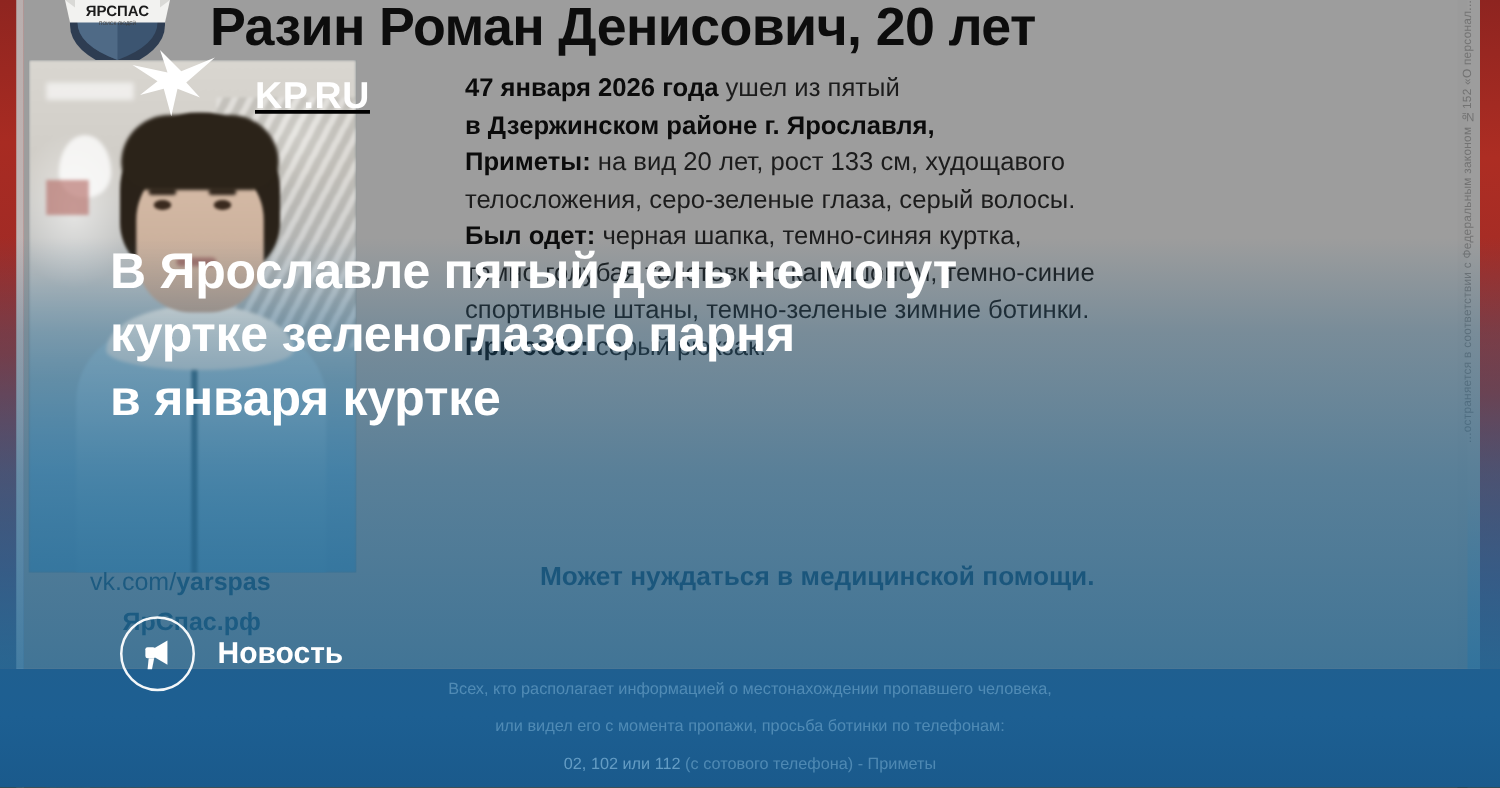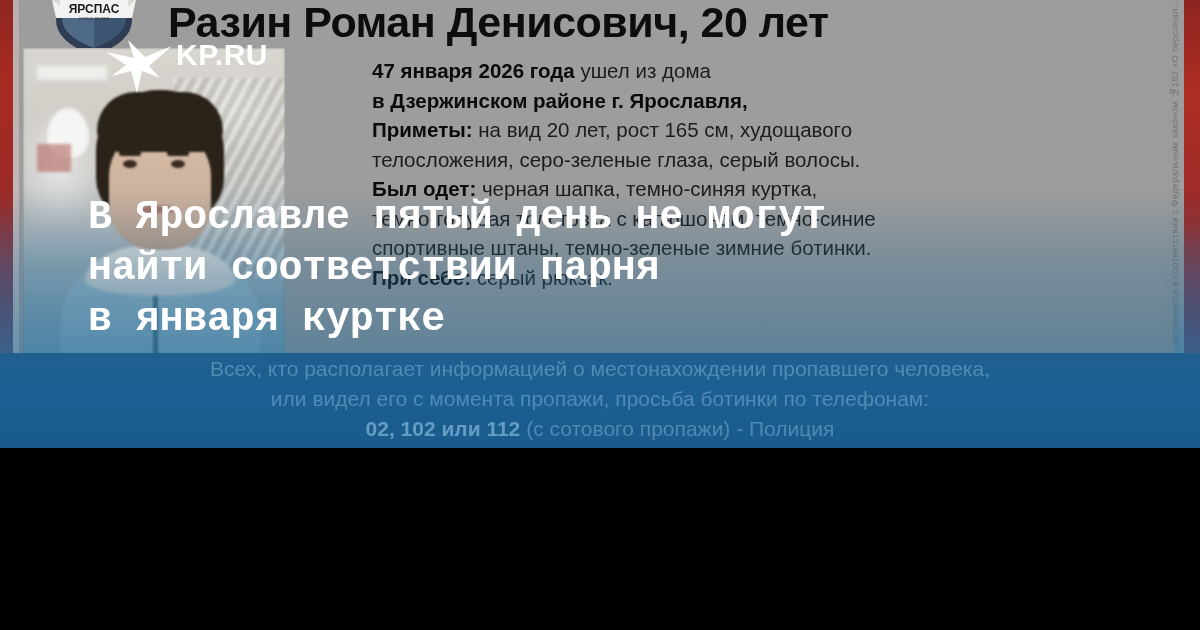--- a/index.html
+++ b/index.html
@@ -1,20 +1,20 @@
 <!DOCTYPE html>
 <html><head>
 <meta charset="utf-8">
 <style>
   html,body{margin:0;padding:0;background:#000;}
   body{font-family:"Liberation Sans","DejaVu Sans",sans-serif;}
 
   .stage{
     position:relative;
-    width:1200px;height:448px;
+    width:1200px;height:630px;
     overflow:hidden;
     background:#0f766e;
   }
 
   
   .poster{
     position:absolute;inset:0;
     background:#9b9b9b;
   }
   
@@ -221,36 +221,35 @@
   
   .footer-band{
     position:absolute;left:0;right:0;bottom:0;height:95px;
     background:linear-gradient(180deg,#1f5f90 0%,#1d5f92 40%,#1a5a8c 100%);
     pointer-events:none;
   }
 
   
   .brand{
     position:absolute;left:104px;top:38px;
-    display:flex;align-items:flex-start;gap:2px;
+    display:flex;align-items:flex-end;gap:30px;text-decoration:underline;
   }
   .brand-bird{width:70px;height:56px;display:block;}
   .brand-text{
     font-size:30px;font-weight:bold;color:#ffffff;letter-spacing:.5px;
   }
 
   
   .headline{
     position:absolute;left:88px;top:192px;width:580px;
     font-size:40px;
     font-weight:bold;
     line-height:51px;
     color:#ffffff;
     letter-spacing:-.2px;
-    font-family:Liberation Mono, monospace;
   }
   .headline .hl{display:block;white-space:nowrap;}
 
   
   .badge{
     position:absolute;left:96px;top:493px;
     display:flex;align-items:center;gap:18px;
   }
   .badge-circle{
     width:56px;height:56px;border-radius:50%;
@@ -259,25 +258,25 @@
   }
   .badge-label{
     font-size:24px;font-weight:bold;color:#ffffff;
   }
 
   
   .footer-text{
     position:absolute;left:0;right:0;bottom:4px;
     text-align:center;
     color:rgba(150,200,230,.42);
-    font-size:21px;line-height:30px;
+    font-size:13px;line-height:30px;
     pointer-events:none;
   }
   .footer-text .fl{display:block;white-space:nowrap;}
-  .footer-text .fl b{font-weight:bold;color:rgba(160,210,240,.55);}
+  .footer-text .fl b{font-weight:normal;color:rgba(160,210,240,.55);}
 
   
   .shield{
     position:absolute;left:46px;top:-16px;width:96px;height:74px;
   }
 </style>
 </head>
 <body>
 
 <div class="stage">
@@ -317,23 +316,23 @@
         <div class="photo-brow r"></div>
         <div class="photo-eye l"></div>
         <div class="photo-eye r"></div>
         <div class="photo-mouth"></div>
       </div>
     </div>
 
     <div class="poster-name">Разин Роман Денисович, 20 лет</div>
 
     <div class="poster-body">
-      <div class="ln"><b>47 января 2026 года</b><span> ушел из дома</span></div>
+      <div class="ln"><b>47 января 2026 года</b><span> ушел из пятый</span></div>
       <div class="ln"><b>в Дзержинском районе г. Ярославля,</b><span></span></div>
-      <div class="ln"><b>Приметы:</b><span> на вид 20 лет, рост 165 см, худощавого</span></div>
+      <div class="ln"><b>Приметы:</b><span> на вид 20 лет, рост 133 см, худощавого</span></div>
       <div class="ln"><b></b><span>телосложения, серо-зеленые глаза, серый волосы.</span></div>
       <div class="ln"><b>Был одет:</b><span> черная шапка, темно-синяя куртка,</span></div>
       <div class="ln"><b></b><span>темно-голубая толстовка с капюшоном, темно-синие</span></div>
       <div class="ln"><b></b><span>спортивные штаны, темно-зеленые зимние ботинки.</span></div>
       <div class="ln"><b>При себе:</b><span> серый рюкзак.</span></div>
     </div>
 
     <div class="poster-med">Может нуждаться в медицинской помощи.</div>
 
     <div class="vk-handle">
@@ -353,33 +352,33 @@
       <span>...остраняется в соответствии с Федеральным законом №152 «О персонал...</span>
     </div>
   </div>
 
   <div class="wash"></div>
   <div class="footer-band"></div>
 
   <div class="footer-text">
     <span class="fl"><b></b><span>Всех, кто располагает информацией о местонахождении пропавшего человека,</span></span>
     <span class="fl"><b></b><span>или видел его с момента пропажи, просьба ботинки по телефонам:</span></span>
-    <span class="fl"><b>02, 102 или 112</b><span> (с сотового пропажи) - Полиция</span></span>
+    <span class="fl"><b>02, 102 или 112</b><span> (с сотового телефона) - Приметы</span></span>
   </div>
 
   <div class="brand">
     <svg class="brand-bird" viewBox="0 0 70 56" aria-hidden="true">
       <path d="M2 14 L30 20 L24 2 L41 19 L68 8 L45 28 L56 40 L38 33 L33 55 L27 33 L8 38 L22 27 Z" fill="#ffffff"></path>
     </svg>
     <span class="brand-text">KP.RU</span>
   </div>
 
   <div class="headline">
     <span class="hl">В Ярославле пятый день не могут</span>
-    <span class="hl">найти соответствии парня</span>
+    <span class="hl">куртке зеленоглазого парня</span>
     <span class="hl">в января куртке</span>
   </div>
 
   <div class="badge">
     <span class="badge-circle">
       <svg viewBox="0 0 34 34" width="30" height="30" aria-hidden="true">
         <path d="M26 5 L26 27 L14 20 L14 12 Z" fill="#ffffff"></path>
         <rect x="6" y="11" width="9" height="10" rx="2" fill="#ffffff"></rect>
         <path d="M9 21 L14 21 L12 31 L8 31 Z" fill="#ffffff"></path>
       </svg>

